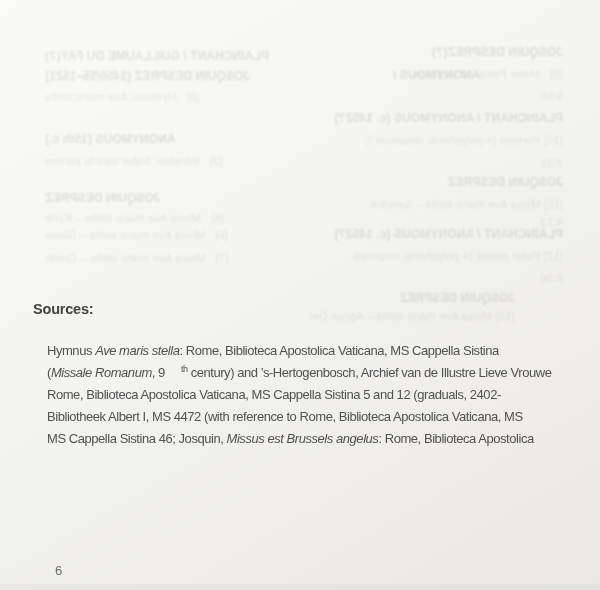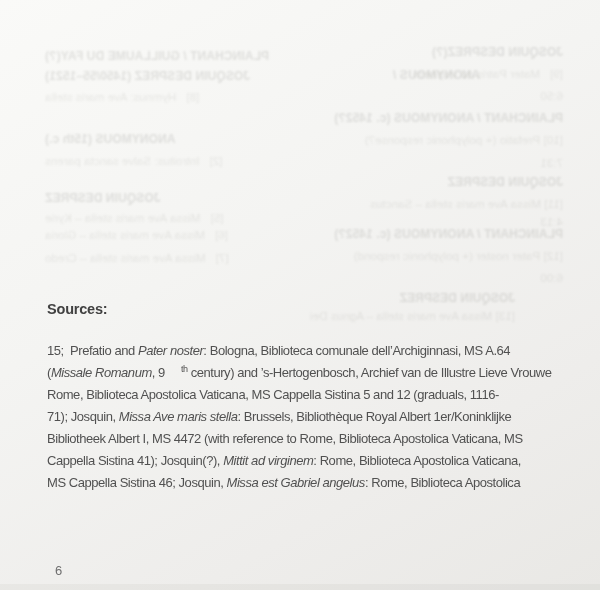--- a/index.html
+++ b/index.html
@@ -11,21 +11,21 @@
   .page::after{
     content:"";position:absolute;left:0;right:0;bottom:0;height:6px;
     background:rgba(60,60,55,0.045);pointer-events:none;
   }
   
   .bleed{position:absolute;top:0;left:0;width:600px;height:590px;
     transform:scaleX(-1);filter:blur(0.8px);pointer-events:none;}
   .bleed-line{position:absolute;font-size:11.5px;line-height:13px;
     color:rgba(98,98,90,0.115);white-space:pre;letter-spacing:0.1px;}
   .bleed-line.bb{font-weight:bold;font-size:12px;color:rgba(95,95,88,0.155);}
-  .heading{position:absolute;left:47px;top:301px;font-size:14.5px;font-weight:bold;
+  .heading{position:absolute;left:33px;top:301px;font-size:14.5px;font-weight:bold;
     color:#414141;letter-spacing:-0.2px;}
   .para{position:absolute;left:47px;top:340px;font-size:13px;color:#515151;
     letter-spacing:-0.45px;}
   .pline{height:22px;line-height:22px;white-space:pre;}
   .pline i{font-style:italic;}
   .pline sup{font-size:9px;line-height:0;vertical-align:super;padding-left:16px;}
   .pagenum{position:absolute;left:55px;top:563px;font-size:13px;color:#6e6e6e;}
 </style>
 </head>
 <body>
@@ -52,22 +52,20 @@
       <div class="bleed-line" style="top: 91px; right: 45px;">[8]   Hymnus: Ave maris stella</div>
       <div class="bleed-line bb" style="top: 133px; right: 45px;">ANONYMOUS (15th c.)</div>
       <div class="bleed-line" style="top: 155px; right: 45px;">[2]   Introitus: Salve sancta parens</div>
       <div class="bleed-line bb" style="top: 192px; right: 45px;">JOSQUIN DESPREZ</div>
       <div class="bleed-line" style="top: 212px; right: 45px;">[5]   Missa Ave maris stella – Kyrie</div>
       <div class="bleed-line" style="top: 229px; right: 45px;">[6]   Missa Ave maris stella – Gloria</div>
       <div class="bleed-line" style="top: 252px; right: 45px;">[7]   Missa Ave maris stella – Credo</div>
     </div>
   <div class="heading">Sources:</div>
   <div class="para" id="para">
-      <div class="pline"><span>15;  Prefatio and </span><i>Pater noster</i><span>: Bologna, Biblioteca comunale dell’Archiginnasi, MS A.64</span></div>
+      <div class="pline"><span>Hymnus </span><i>Ave maris stella</i><span>: Rome, Biblioteca Apostolica Vaticana, MS Cappella Sistina</span></div>
       <div class="pline"><span>(</span><i>Missale Romanum</i><span>, 9</span><sup>th</sup><span> century) and ’s-Hertogenbosch, Archief van de Illustre Lieve Vrouwe</span></div>
-      <div class="pline"><span>Rome, Biblioteca Apostolica Vaticana, MS Cappella Sistina 5 and 12 (graduals, 1116-</span></div>
-      <div class="pline"><span>71); Josquin, </span><i>Missa Ave maris stella</i><span>: Brussels, Bibliothèque Royal Albert 1er/Koninklijke</span></div>
+      <div class="pline"><span>Rome, Biblioteca Apostolica Vaticana, MS Cappella Sistina 5 and 12 (graduals, 2402-</span></div>
       <div class="pline"><span>Bibliotheek Albert I, MS 4472 (with reference to Rome, Biblioteca Apostolica Vaticana, MS</span></div>
-      <div class="pline"><span>Cappella Sistina 41); Josquin(?), </span><i>Mittit ad virginem</i><span>: Rome, Biblioteca Apostolica Vaticana,</span></div>
-      <div class="pline"><span>MS Cappella Sistina 46; Josquin, </span><i>Missa est Gabriel angelus</i><span>: Rome, Biblioteca Apostolica</span></div>
+      <div class="pline"><span>MS Cappella Sistina 46; Josquin, </span><i>Missus est Brussels angelus</i><span>: Rome, Biblioteca Apostolica</span></div>
     </div>
   <div class="pagenum">6</div>
 </div>
 
 </body></html>

